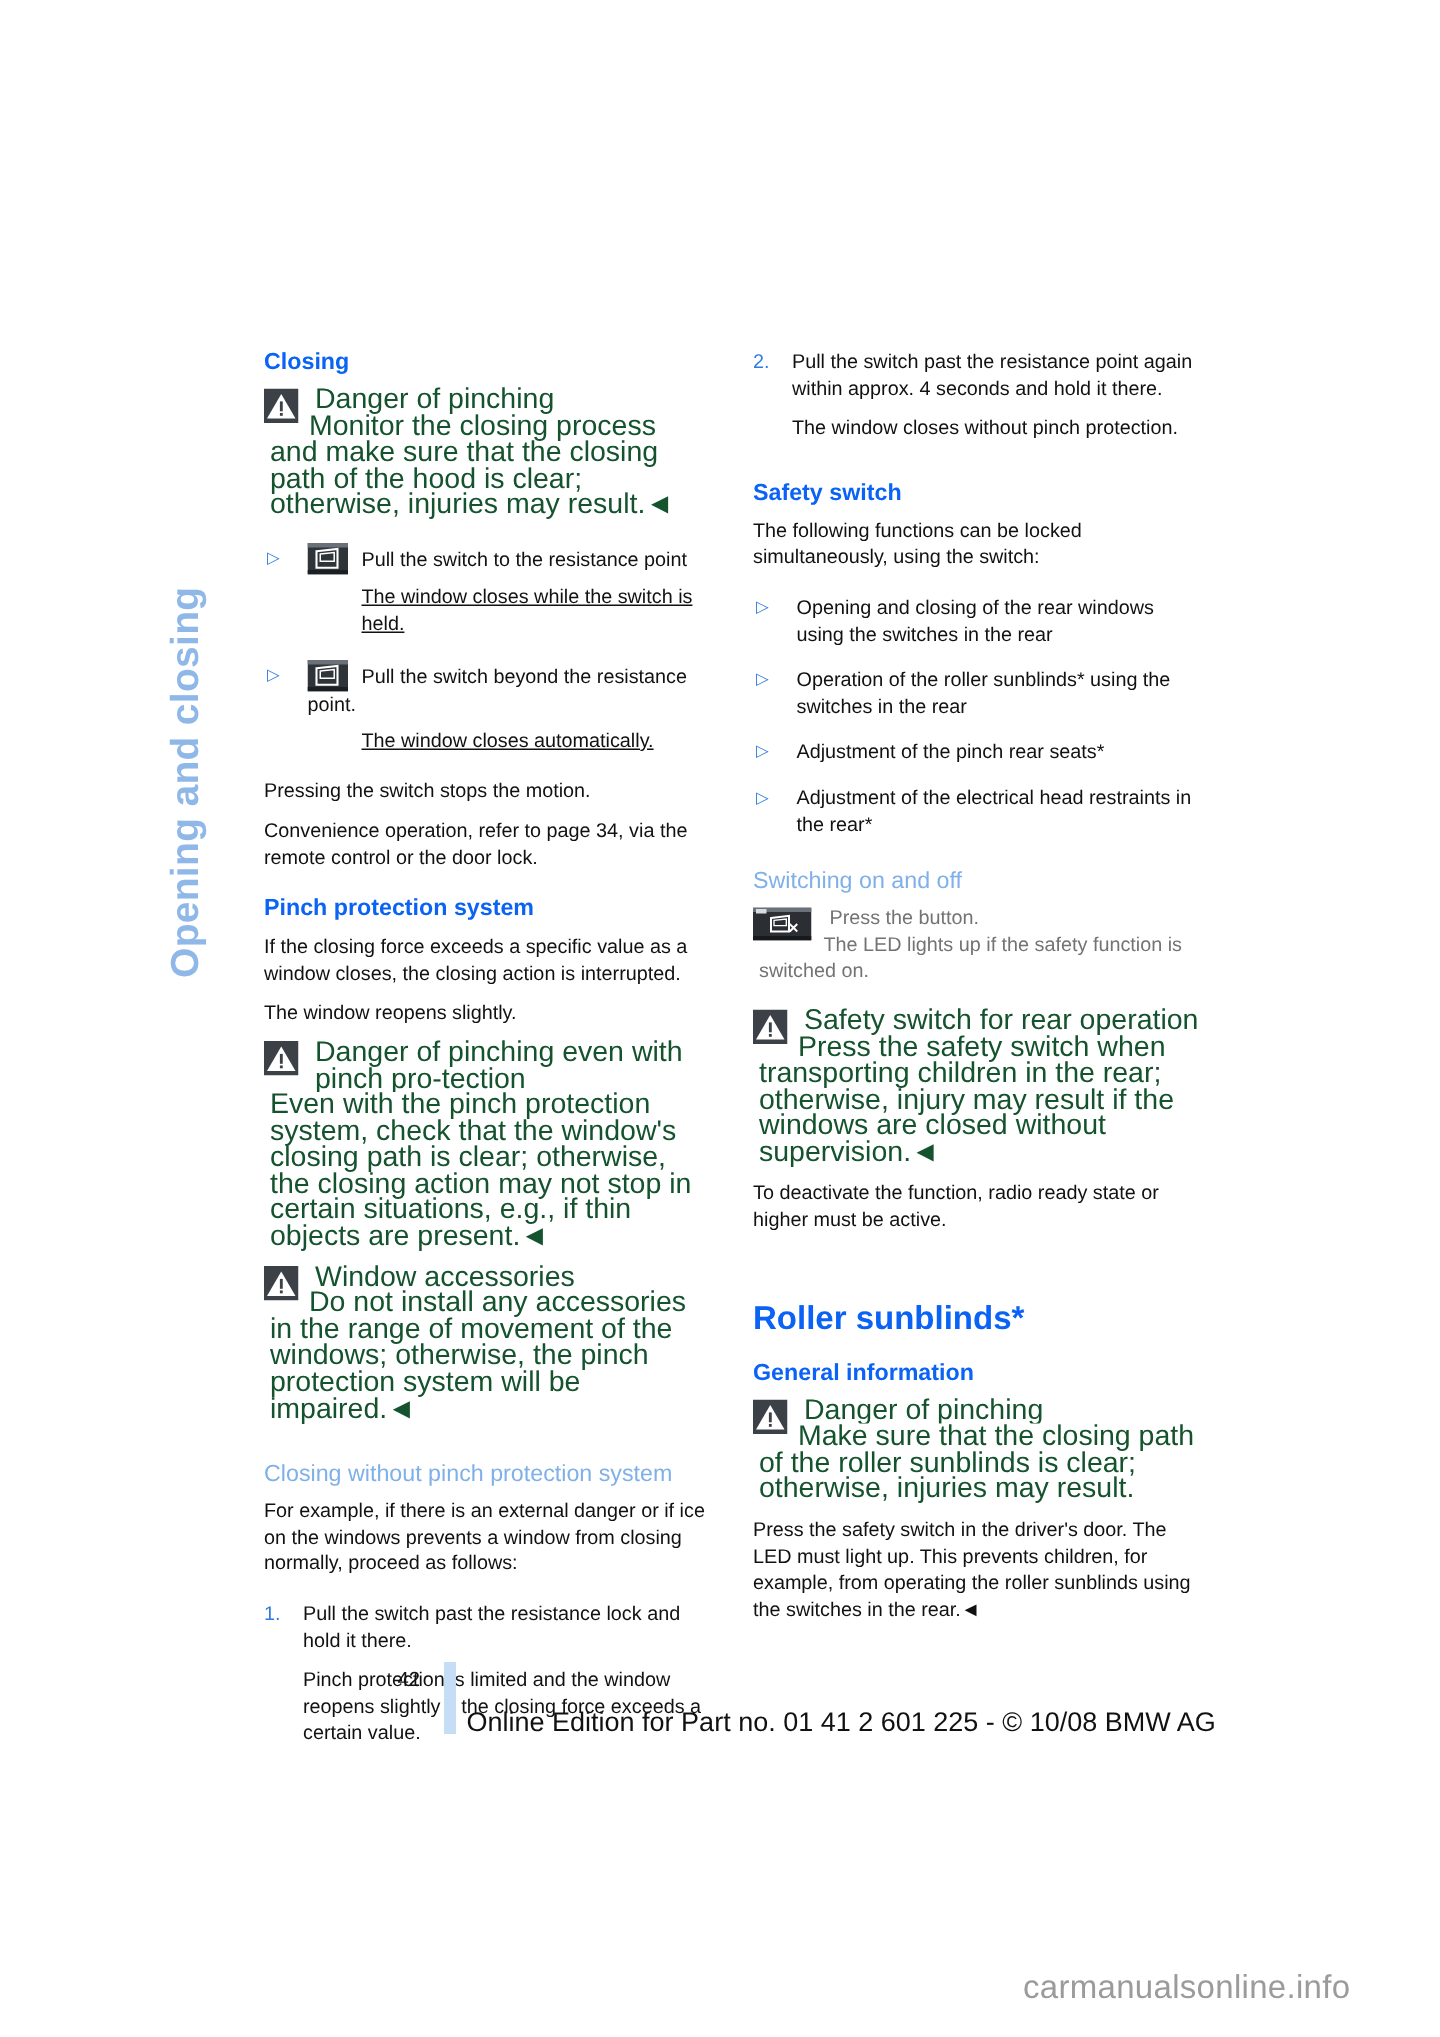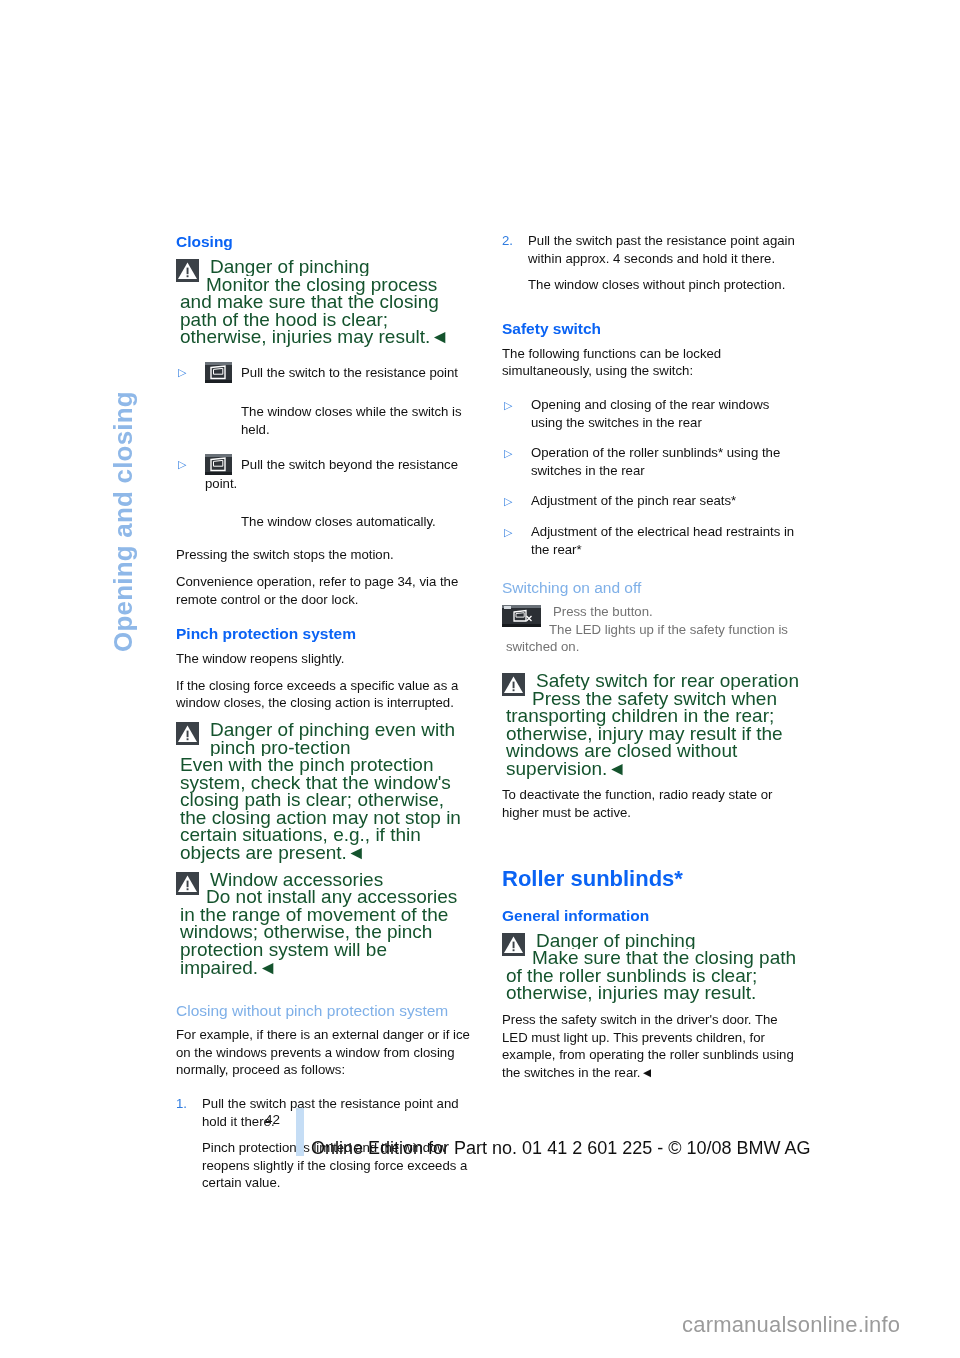--- a/index.html
+++ b/index.html
@@ -180,21 +180,22 @@
   .sw-row .sw-icon {
     display: inline-block;
     vertical-align: -6px;
     width: 27px;
     height: 21px;
     margin-right: 9px;
   }
   .sw-row .follow {
     display: block;
     padding-left: 36px;
-    margin-top: 20px;
+    margin-top: 6px;
+    text-decoration: underline;
   }
 
   .btn-note {
     margin: 0 0 9px 0;
     font-size: 13.2px;
     line-height: 17.6px;
     color: #737373;
   }
   .btn-note .btn-icon {
     float: left;
@@ -298,22 +299,22 @@
 
       <div class="spacer-sm"></div>
 
       <p class="body">Pressing the switch stops the motion.</p>
       <p class="body">Convenience operation, refer to page 34, via the remote control or the door lock.</p>
 
       <div class="spacer-sm"></div>
 
       <h2 class="sect">Pinch protection system</h2>
 
+      <p class="body">If the closing force exceeds a specific value as a window closes, the closing action is interrupted.</p>
       <p class="body">The window reopens slightly.</p>
-      <p class="body">If the closing force exceeds a specific value as a window closes, the closing action is interrupted.</p>
 
       <div class="note">
         <span class="warn-icon">
           <svg width="23" height="23" viewBox="0 0 23 23">
             <rect x="0" y="0" width="23" height="23" fill="#3b4147"></rect>
             <polygon points="11.5,3.6 21,20 2,20" fill="#ffffff"></polygon>
             <rect x="10.6" y="8.6" width="1.9" height="6.6" fill="#3b4147"></rect>
             <rect x="10.6" y="16.3" width="1.9" height="1.9" fill="#3b4147"></rect>
           </svg>
         </span>
@@ -338,21 +339,21 @@
 
       <h3 class="sub">Closing without pinch protection system</h3>
 
       <p class="body">For example, if there is an external danger or if ice on the windows prevents a window from closing normally, proceed as follows:</p>
 
       <div class="spacer-sm"></div>
 
       <ol class="numbers">
         <li>
           <span class="num">1.</span>
-          <span>Pull the switch past the resistance point and hold it there.</span>
+          <span>Pull the switch past the resistance lock and hold it there.</span>
           <span class="sub-para">Pinch protection is limited and the window reopens slightly if the closing force exceeds a certain value.</span>
         </li>
       </ol>
 
     </div>
 
     <div class="col col-right">
 
       <ol class="numbers">
         <li>

